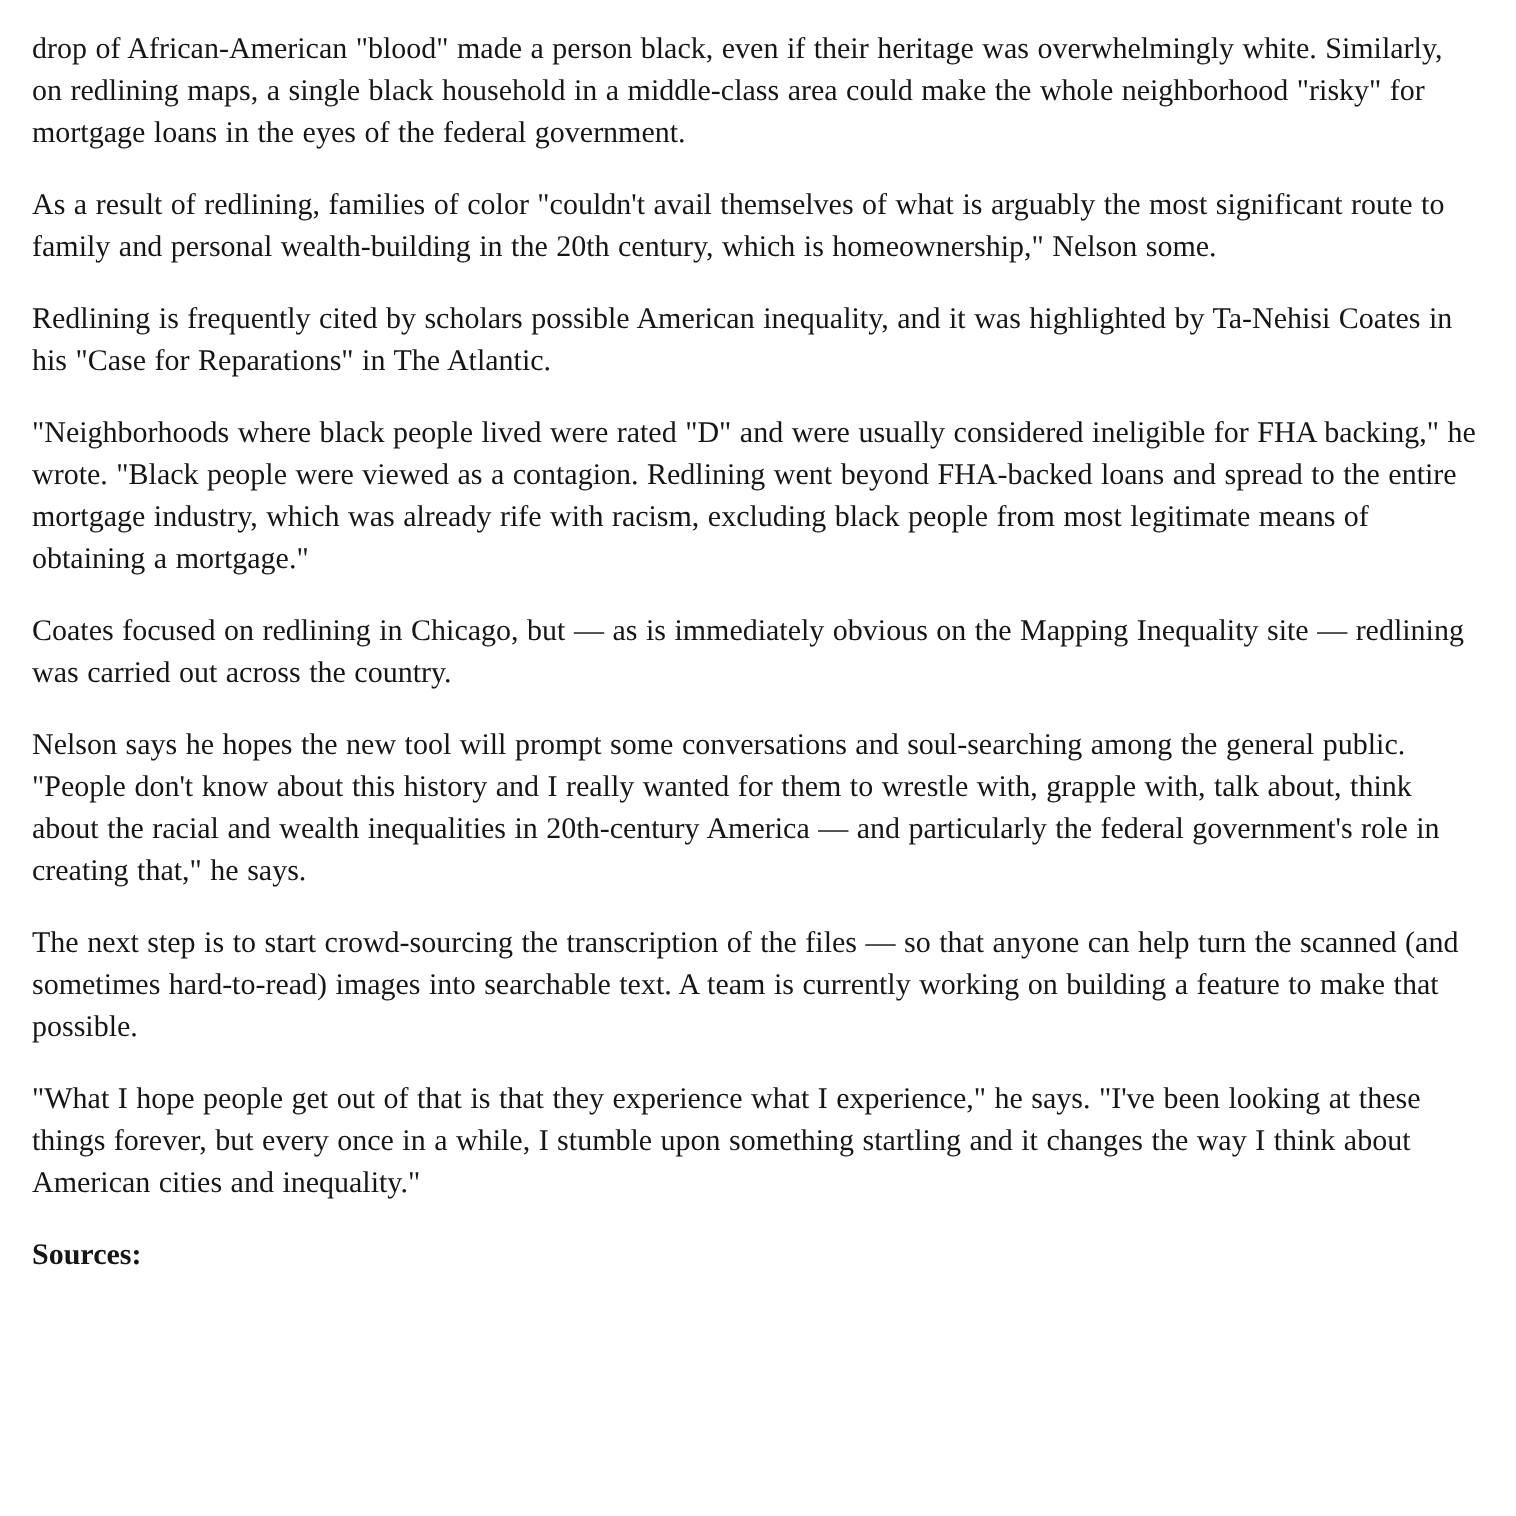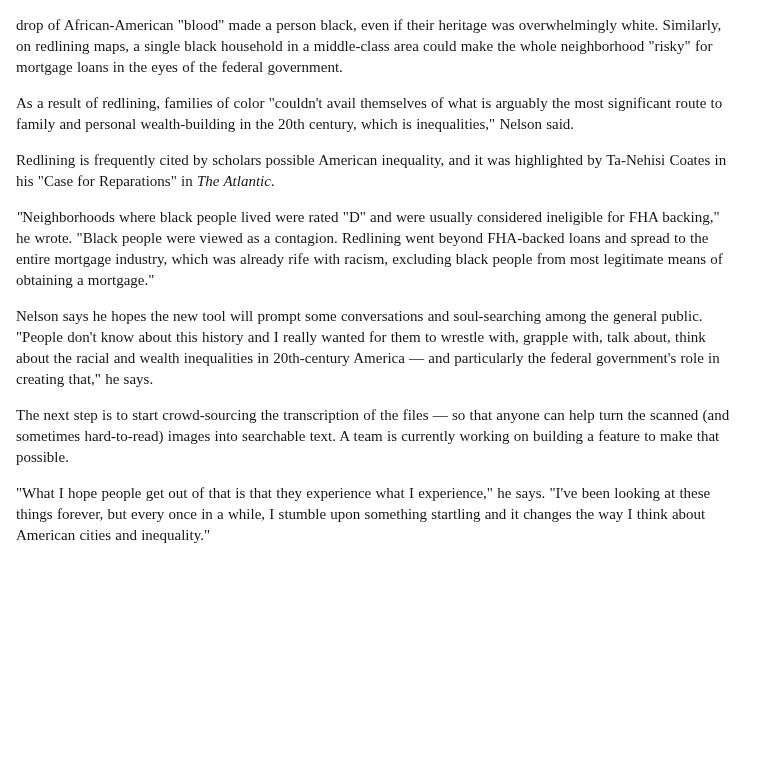--- a/index.html
+++ b/index.html
@@ -20,34 +20,36 @@
     background: #ffffff;
     font-family: "Liberation Serif", "DejaVu Serif", serif;
     color: #161616;
   }
   .para {
     font-size: 15px;
     line-height: 21px;
     margin: 0 0 15px 0;
     word-spacing: 0.5px;
   }
-  .run-italic { font-style: italic; }
+  .run-italic { }
   .sources-heading {
     font-size: 15px;
     line-height: 21px;
     margin: 0;
     font-weight: bold;
   }
 </style>
 </head>
 <body>
 
 <div class="page">
   <div id="article-body">
       <p class="para"><span class="">drop of African-American "blood" made a person black, even if their heritage was overwhelmingly white. Similarly, on redlining maps, a single black household in a middle-class area could make the whole neighborhood "risky" for mortgage loans in the eyes of the federal government.</span></p>
-      <p class="para"><span class="">As a result of redlining, families of color "couldn't avail themselves of what is arguably the most significant route to family and personal wealth-building in the 20th century, which is inequalities," Nelson said.</span></p>
+      <p class="para"><span class="">As a result of redlining, families of color "couldn't avail themselves of what is arguably the most significant route to family and personal wealth-building in the 20th century, which is homeownership," Nelson some.</span></p>
       <p class="para"><span class="">Redlining is frequently cited by scholars possible American inequality, and it was highlighted by Ta-Nehisi Coates in his "Case for Reparations" in </span><span class="run-italic">The Atlantic</span><span class="">.</span></p>
       <p class="para"><span class="run-italic">"</span><span class="">Neighborhoods where black people lived were rated "D" and were usually considered ineligible for FHA backing," he wrote. "Black people were viewed as a contagion. Redlining went beyond FHA-backed loans and spread to the entire mortgage industry, which was already rife with racism, excluding black people from most legitimate means of obtaining a mortgage."</span></p>
+      <p class="para"><span class="">Coates focused on redlining in Chicago, but — as is immediately obvious on the Mapping Inequality site — redlining was carried out across the country.</span></p>
       <p class="para"><span class="">Nelson says he hopes the new tool will prompt some conversations and soul-searching among the general public. "People don't know about this history and I really wanted for them to wrestle with, grapple with, talk about, think about the racial and wealth inequalities in 20th-century America — and particularly the federal government's role in creating that," he says.</span></p>
       <p class="para"><span class="">The next step is to start crowd-sourcing the transcription of the files — so that anyone can help turn the scanned (and sometimes hard-to-read) images into searchable text. A team is currently working on building a feature to make that possible.</span></p>
       <p class="para"><span class="">"What I hope people get out of that is that they experience what I experience," he says. "I've been looking at these things forever, but every once in a while, I stumble upon something startling and it changes the way I think about American cities and inequality."</span></p>
     </div>
+  <p class="sources-heading">Sources:</p>
 </div>
 
 </body></html>

